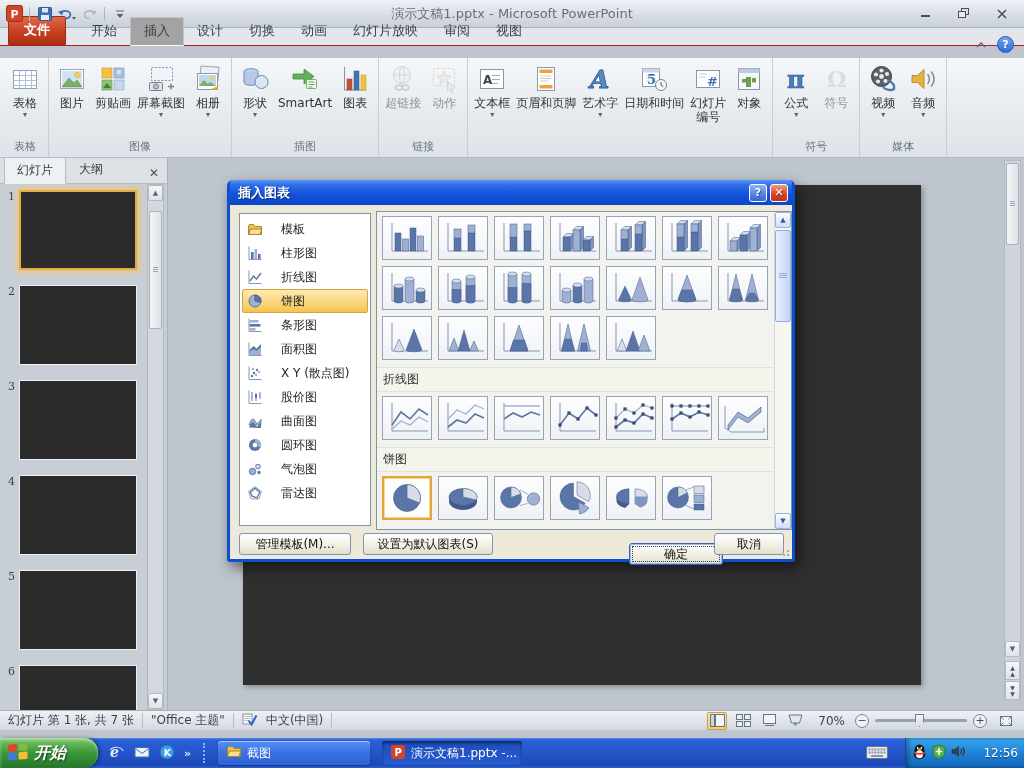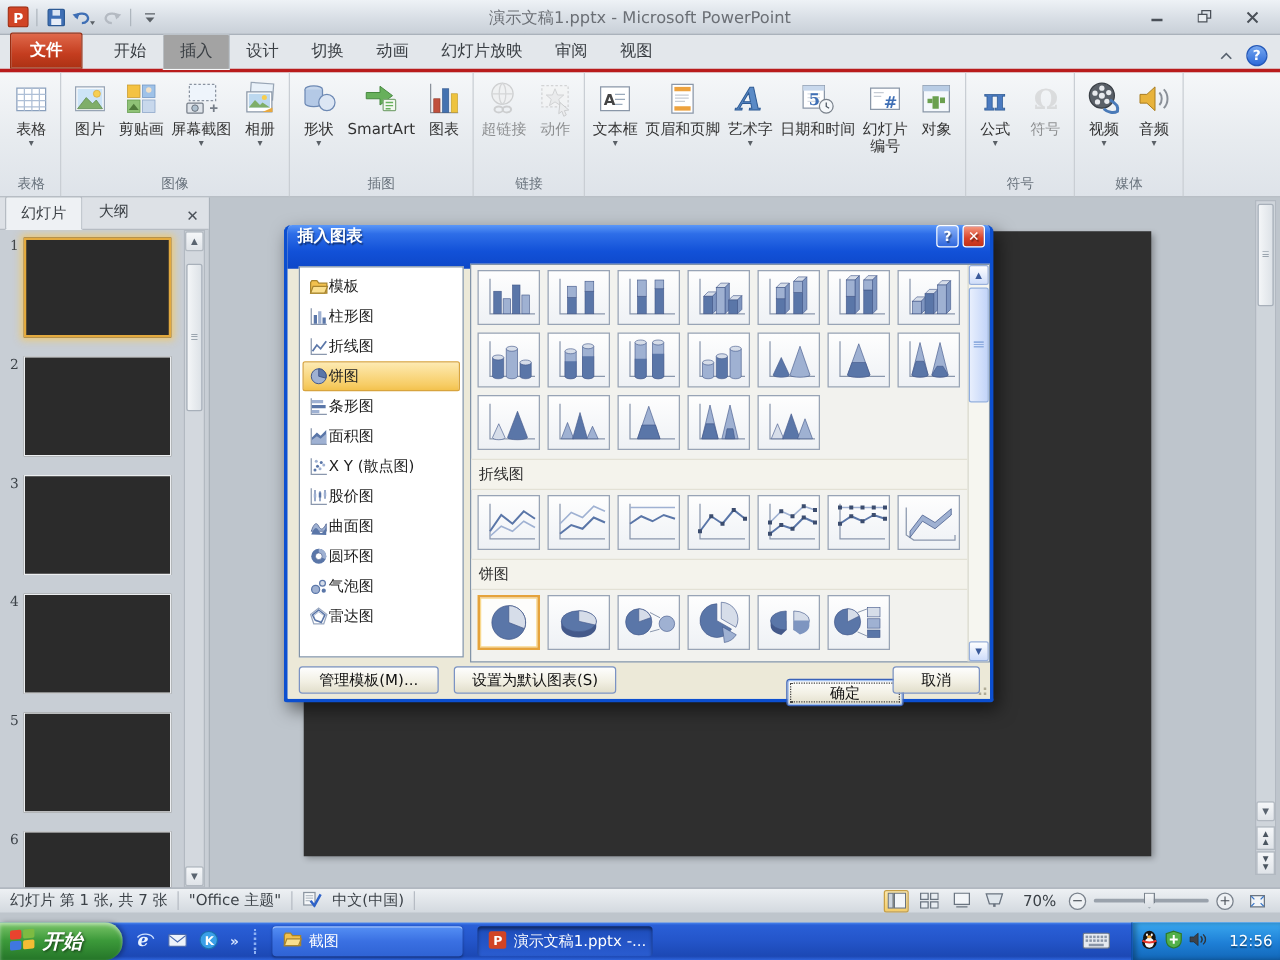--- a/index.html
+++ b/index.html
@@ -10,21 +10,21 @@
   
   .titlebar{position:absolute;left:0;top:0;right:0;height:28px;background:linear-gradient(#eef2f6,#d8dee5 55%,#c9d0d8);border-bottom:1px solid #aab2bb;display:flex;align-items:center}
   .qat{display:flex;align-items:center;gap:3px;padding-left:5px;z-index:2}
   .qat .sep{width:1px;height:14px;background:#aeb6be;margin:0 3px}
   .qbtn{height:20px;min-width:18px;display:flex;align-items:center;justify-content:center}
   .wtitle{position:absolute;left:0;right:0;text-align:center;font-size:13px;color:#6b6f75}
   .wctrls{position:absolute;right:10px;top:6px;display:flex;gap:14px;z-index:2}
   .wc{width:24px;height:15px;display:flex;align-items:center;justify-content:center}
 
   
-  .tabrow{position:absolute;left:0;top:28px;right:0;height:30px;background:#e3e7eb;border-bottom:3px solid #b91c1c;display:flex;align-items:flex-end;padding-left:8px}
+  .tabrow{position:absolute;left:0;top:28px;right:0;height:18px;background:#e3e7eb;border-bottom:1px solid #b91c1c;display:flex;align-items:flex-end;padding-left:8px}
   .tab{padding:4px 13px 5px;font-size:13px;color:#3a3f44}
   .tab.active{background:#a3a3a3;border:1px solid #bcc3ca;border-bottom:1px solid #f7f9fa;border-radius:2px 2px 0 0;margin-bottom:-1px}
   .tab.file{background:linear-gradient(#e0694b,#c43d1f 60%,#ad3214);color:#fff;font-weight:bold;border:1px solid #992d11;border-radius:2px 2px 0 0;padding:4px 15px 5px;margin-right:12px}
   .ribbon-extra{position:absolute;right:10px;top:36px;display:flex;gap:10px;align-items:center;z-index:2}
   .helpdot{width:17px;height:17px;border-radius:50%;background:linear-gradient(#74a6f0,#2d6ad8);color:#fff;font-weight:bold;font-size:11px;display:flex;align-items:center;justify-content:center;border:1px solid #2458b8}
 
   
   .ribbon{position:absolute;left:0;top:58px;right:0;height:100px;background:linear-gradient(#f5f7f9,#e7ebef 55%,#dee3e9);border-bottom:1px solid #b5bbc2;display:flex;align-items:stretch;padding-left:2px}
   .rgroup{display:flex;flex-direction:column;border-right:1px solid #c9ced4;padding:2px 3px 0}
   .rbtns{flex:1;display:flex;align-items:flex-start;justify-content:center}
@@ -73,27 +73,27 @@
   .qchev{color:#d8e6ff;font-size:11px;font-weight:bold}
   .tdots{width:3px;height:20px;border-left:2px dotted #8fb2f4;margin:0 3px}
   .tbtn{position:absolute;top:3px;height:24px;border-radius:3px;display:flex;align-items:center;gap:5px;padding:0 8px;font-size:12px;color:#fff;background:linear-gradient(#5590f5,#3a70e2 50%,#2f63d4);box-shadow:inset 0 1px 0 rgba(255,255,255,.5),0 1px 2px rgba(0,0,0,.3);white-space:nowrap;overflow:hidden}
   .tbtn.active{background:linear-gradient(#1d4cba,#2a5cd0);box-shadow:inset 0 2px 3px rgba(0,0,0,.5)}
   .kbdwrap{position:absolute;left:866px;top:8px}
   .tray{position:absolute;left:905px;right:0;top:0;height:30px;background:linear-gradient(#3aa8ef 0%,#1e7fd6 55%,#1267b8 100%);border-left:1px solid #0a4f9e;box-shadow:inset 3px 0 4px rgba(0,0,0,.3);display:flex;align-items:center;gap:5px;padding:0 6px}
   .clock{color:#fff;font-size:12px;margin-left:auto;text-shadow:0 1px 1px rgba(0,0,0,.4)}
 
   
   .dlg{position:absolute;left:227px;top:180px;width:568px;height:382px;background:#ece9d8;border:3px solid #0c4fd0;border-top:none;border-radius:6px 6px 3px 3px;box-shadow:4px 6px 14px rgba(0,0,0,.5);z-index:10}
-  .dtitle{height:35px;background:linear-gradient(180deg,#5a97f8 0%,#2e6ee8 20%,#1251d8 60%,#0d47c8 100%);border-radius:4px 4px 0 0;display:flex;align-items:flex-start;padding:0 4px 0 8px;color:#fff;font-weight:bold;font-size:13px;text-shadow:1px 1px 1px rgba(0,0,0,.45)}
+  .dtitle{height:25px;background:linear-gradient(180deg,#5a97f8 0%,#2e6ee8 20%,#1251d8 60%,#0d47c8 100%);border-radius:4px 4px 0 0;display:flex;align-items:center;padding:0 4px 0 8px;color:#fff;font-weight:bold;font-size:13px;text-shadow:1px 1px 1px rgba(0,0,0,.45)}
   .dctl{margin-left:auto;display:flex;gap:3px}
   .dbtn{width:18px;height:18px;border:1px solid #fff;border-radius:3px;display:flex;align-items:center;justify-content:center;color:#fff;font-size:11px;font-weight:bold}
   .dbtn.help{background:linear-gradient(#8ab2fa,#2f67dd)}
   .dbtn.close{background:linear-gradient(#f59a82,#d9422a 60%,#c23318)}
   .dlist{position:absolute;left:9px;top:33px;width:132px;height:313px;background:#fff;border:1px solid #8294a8;padding:3px 2px}
-  .cat{height:24px;display:flex;align-items:center;gap:0;padding:0 4px;font-size:12px;color:#1e1e1e;border:1px solid transparent;border-radius:2px}
+  .cat{height:24px;display:flex;align-items:center;gap:18px;padding:0 4px;font-size:12px;color:#1e1e1e;border:1px solid transparent;border-radius:2px}
   .cat.selected{background:linear-gradient(#fdeab2,#f7cd66 80%,#f3c24e);border:1px solid #d8a43e}
   .cicon{width:16px;height:16px;flex:none;display:flex}
   .dgal{position:absolute;left:146px;top:31px;width:416px;height:319px;background:#f2f2ee;border:1px solid #8294a8}
   .gview{position:absolute;left:0;top:0;right:17px;bottom:0;overflow:hidden}
   .gtiles{display:flex;flex-wrap:wrap;gap:6px;padding:4px 0 2px 5px}
   .gtile{width:50px;height:44px;background:linear-gradient(#fefefe,#eef1f5);border:1px solid #98a4b6;display:flex;align-items:center;justify-content:center}
   .gtile.selected{border:2px solid #e5a33c;box-shadow:inset 0 0 0 1px #f8d88c;background:#fdfdfb}
   .gsech{font-size:12px;color:#2e2e2e;background:#f4f3ec;border-top:1px solid #e3e1d5;border-bottom:1px solid #e3e1d5;padding:3px 6px;margin-top:5px}
   .xsb{position:absolute;right:0;top:0;width:17px;bottom:0;background:#f6f6f0;border-left:1px solid #d8d8cc}
   .xbtn{position:absolute;left:0;width:16px;height:16px;background:linear-gradient(#fefefe,#cfddfa);border:1px solid #98b0dc;border-radius:2px;color:#3a5a9a;font-size:7px;display:flex;align-items:center;justify-content:center}

